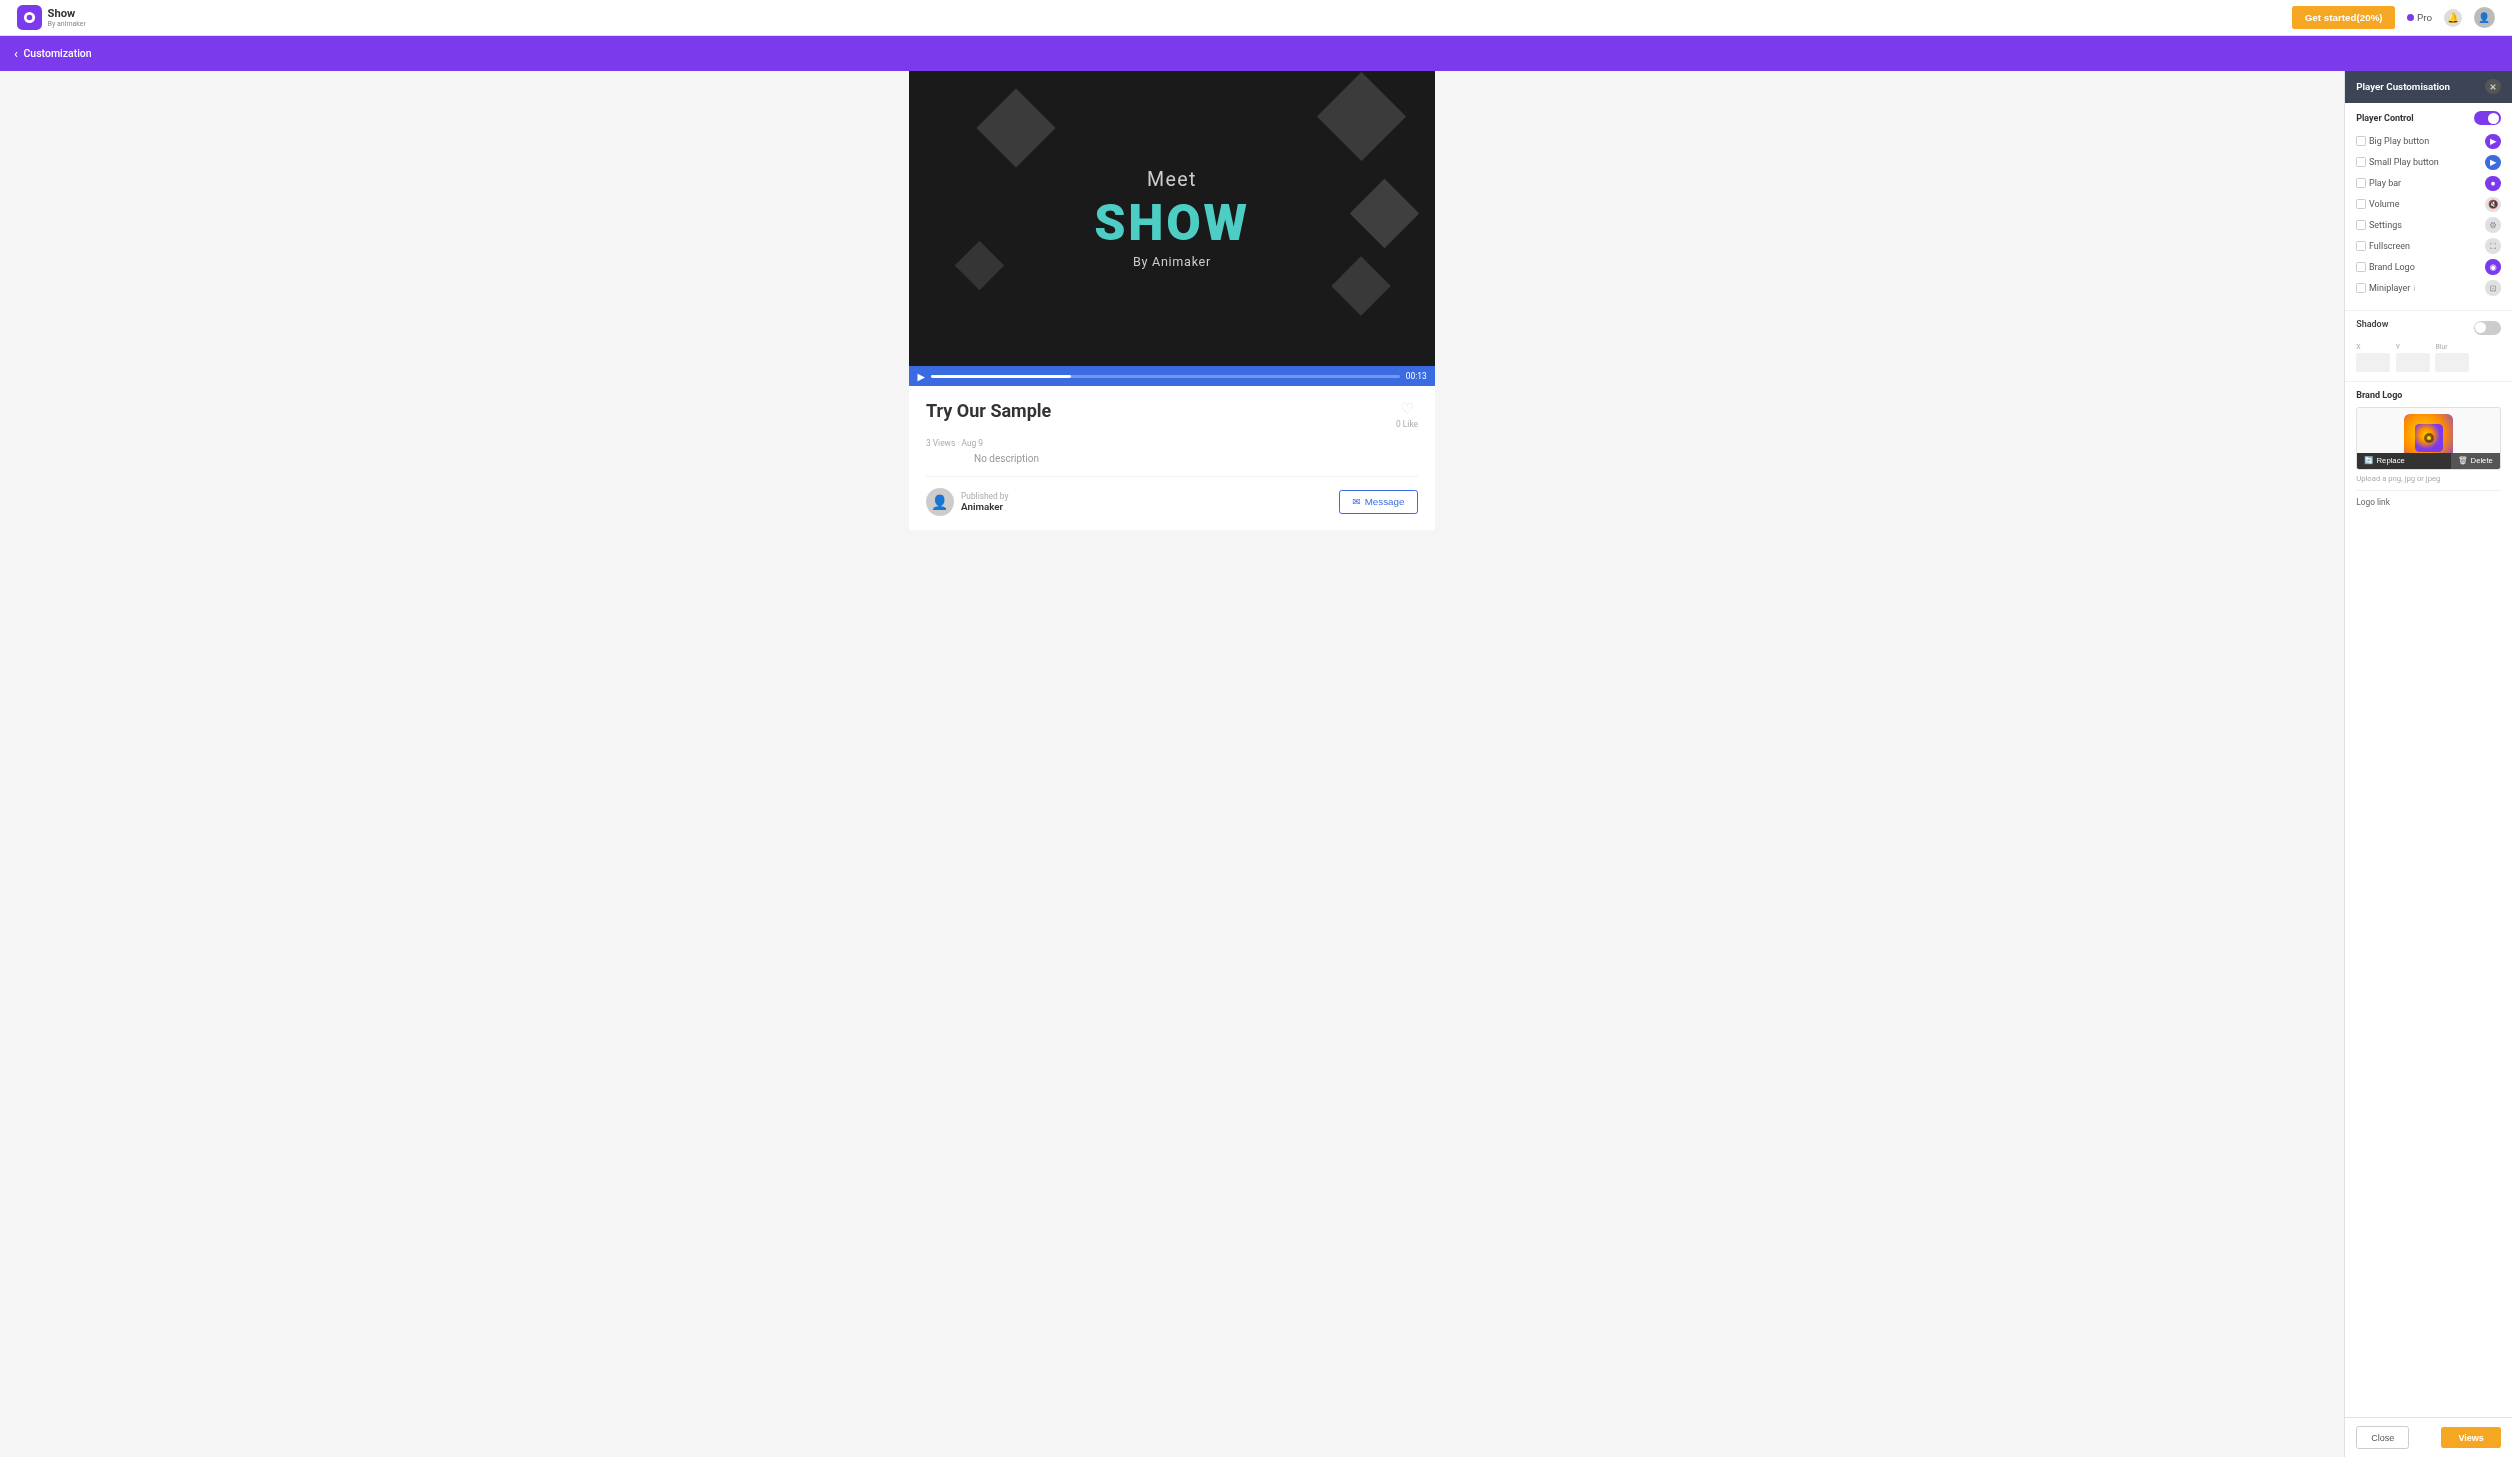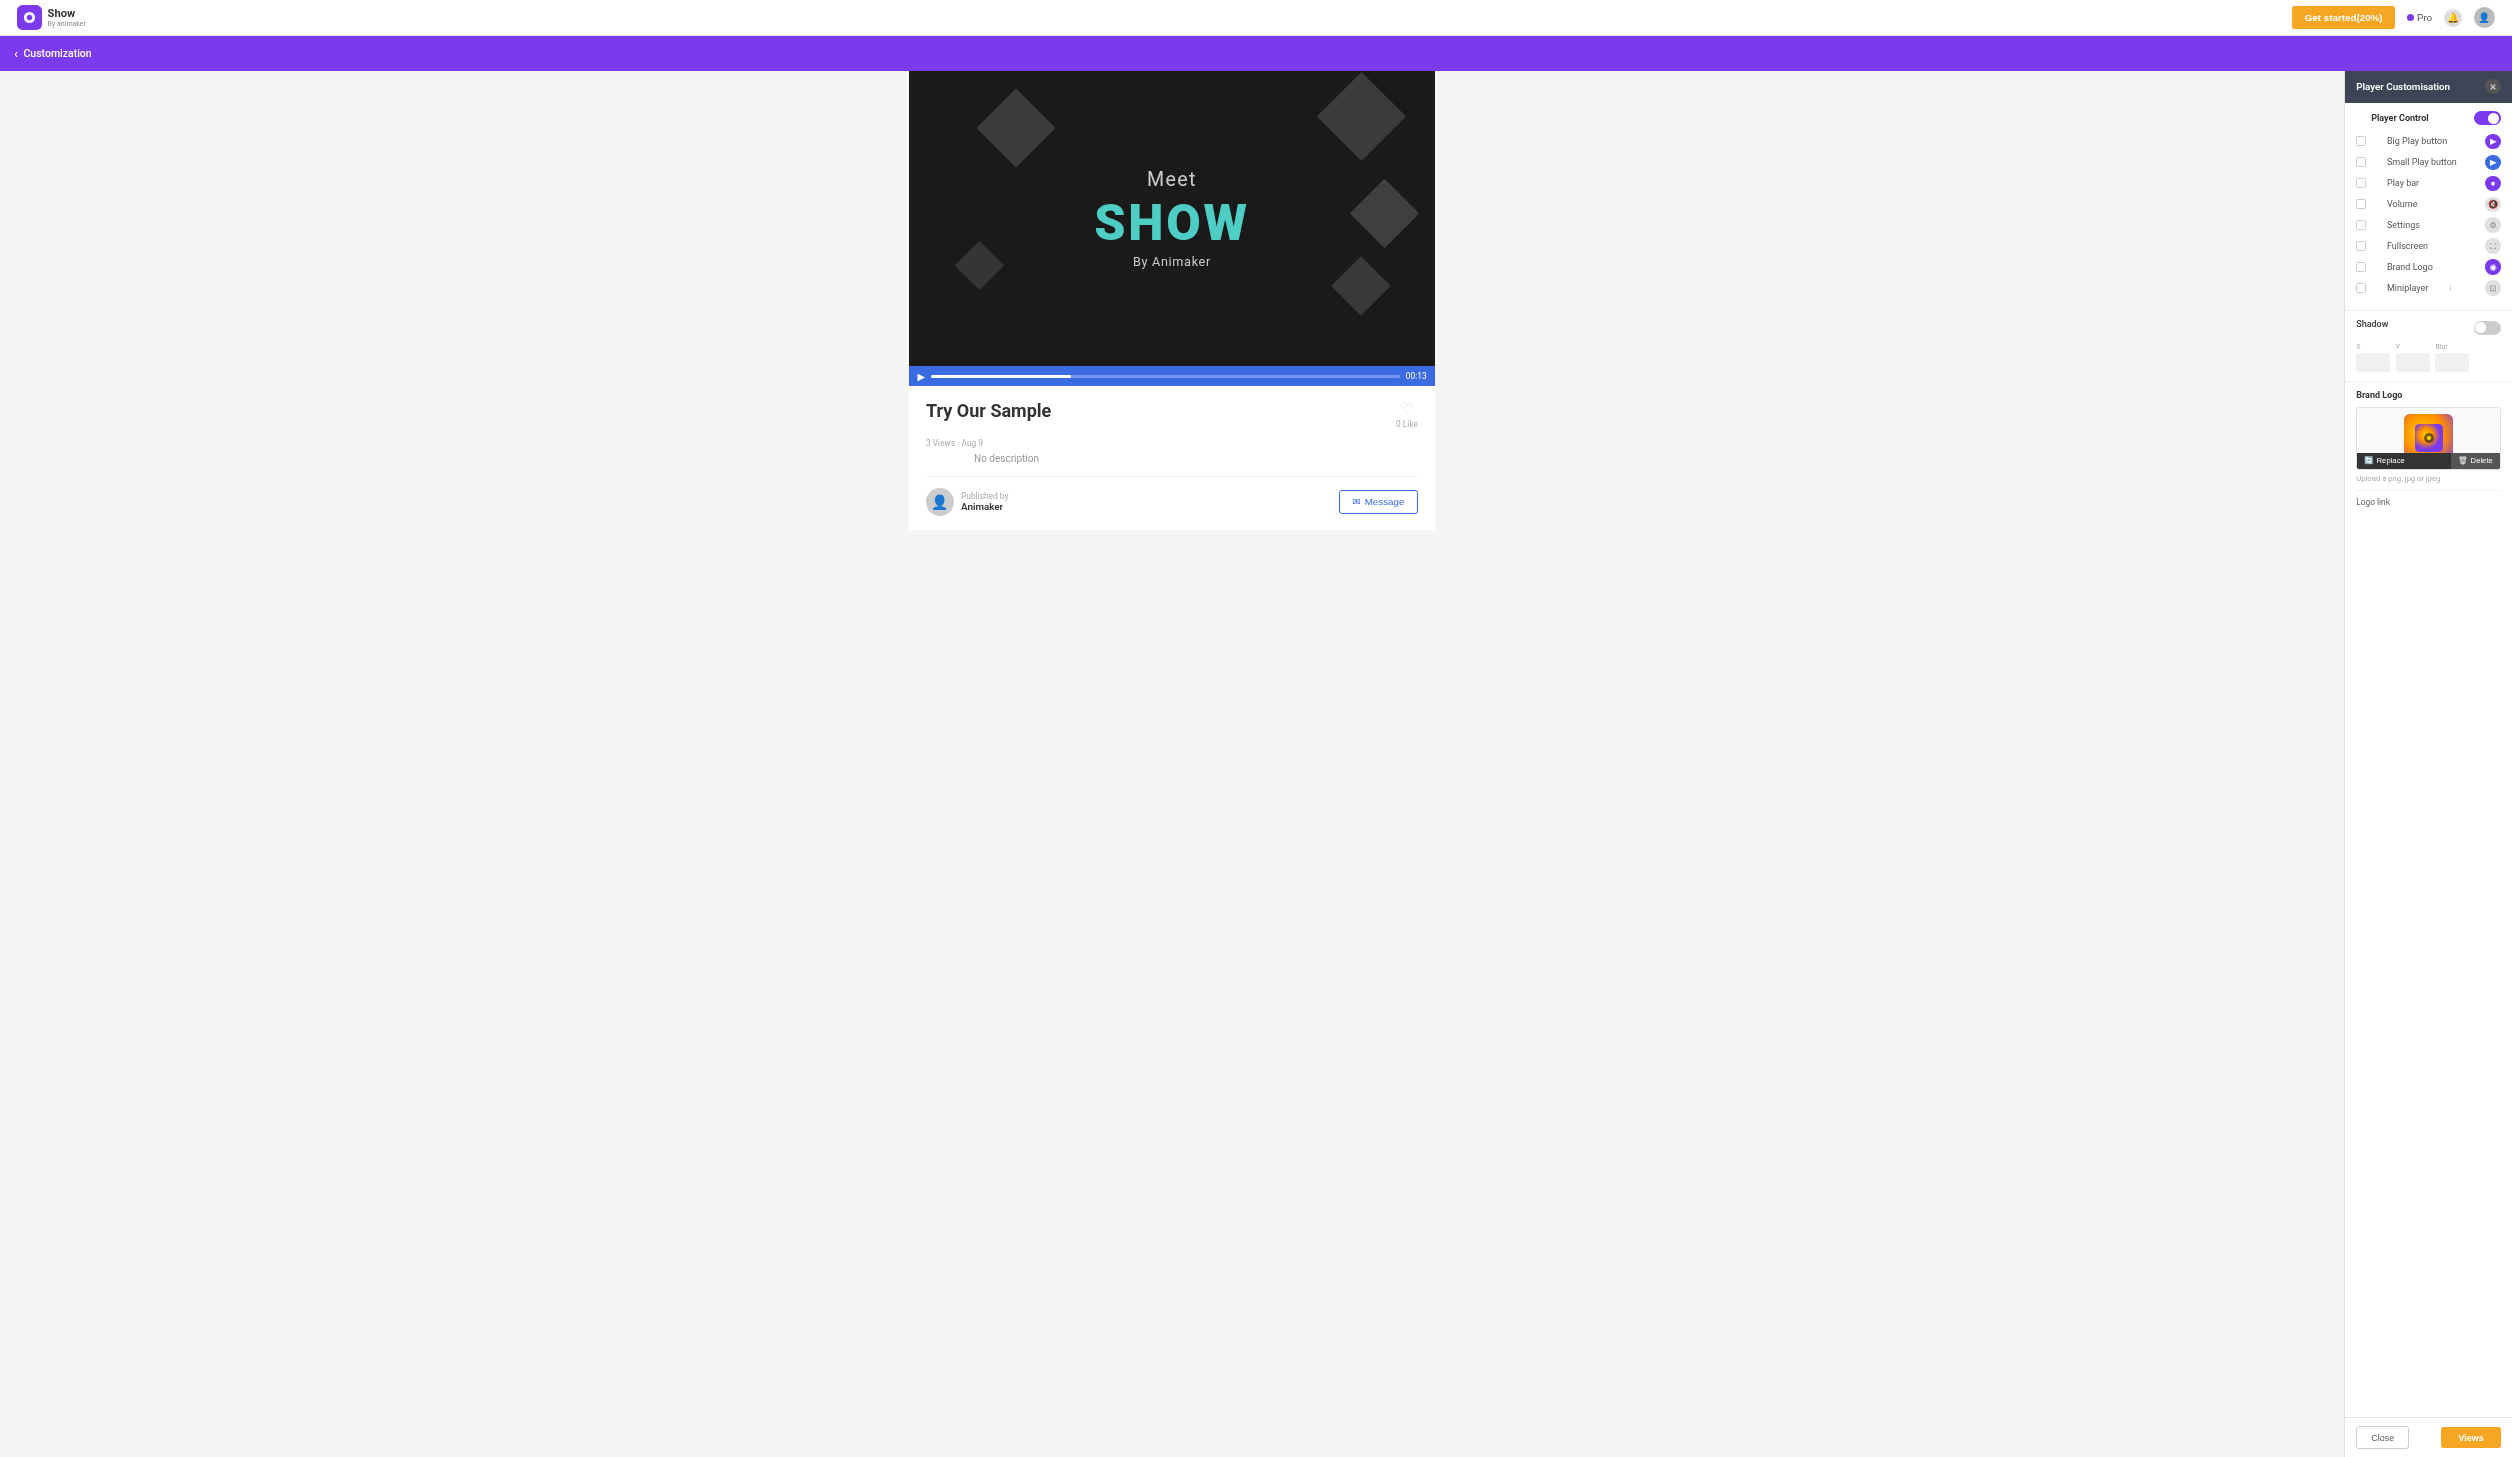--- a/index.html
+++ b/index.html
@@ -102,21 +102,21 @@
       color: #ccc; font-size: 8.4px; cursor: pointer;
     }
 
     .panel-section { padding: 8.4px 11.2px; border-bottom: 0.7px solid #f0f0f0; }
     .section-title { font-size: 9px; font-weight: 600; color: #444; margin-bottom: 7px; }
 
     .control-row {
       display: flex; align-items: center; justify-content: space-between;
       margin-bottom: 5.6px;
     }
-    .control-left { display: flex; align-items: center; gap: 21px; }
+    .control-left { display: flex; align-items: center; gap: 3px; }
     .checkbox { width: 9.8px; height: 9.8px; border: 1.1px solid #ccc; border-radius: 1.4px; flex-shrink: 0; }
     .control-label { font-size: 9px; color: #555; }
     .control-icon { width: 15.4px; height: 15.4px; border-radius: 50%; display: flex; align-items: center; justify-content: center; font-size: 8.4px; }
     .icon-purple { background: #7c3aed; color: #fff; }
     .icon-blue { background: #3a6be0; color: #fff; }
     .icon-gray { background: #e0e0e0; color: #888; }
 
     
     .toggle-switch {
       width: 27px; height: 14px; background: #7c3aed; border-radius: 7px;
@@ -127,21 +127,21 @@
       position: absolute; top: 1.4px; right: 1.4px; width: 11.2px; height: 11.2px;
       background: #fff; border-radius: 50%;
     }
     .toggle-switch.off .toggle-knob { left: 1.4px; right: auto; }
 
     
     .player-control-header {
       display: flex; align-items: center; justify-content: space-between;
       margin-bottom: 8.4px;
     }
-    .player-control-title { font-size: 9px; font-weight: 700; color: #333; margin-left: 15px; }
+    .player-control-title { font-size: 9px; font-weight: 700; color: #333; }
 
     
     .shadow-header { display: flex; align-items: center; justify-content: space-between; margin-bottom: 7px; }
     .shadow-inputs { display: flex; gap: 5.6px; align-items: center; }
     .shadow-field { display: flex; flex-direction: column; align-items: flex-start; gap: 1.4px; }
     .shadow-label { font-size: 7px; color: #aaa; }
     .shadow-input { width: 34px; height: 19.6px; background: #f0f0f0; border: none; border-radius: 2.1px; text-align: center; font-size: 8.4px; color: #555; }
 
     
     .brand-logo-section { padding: 8.4px 11.2px; }

